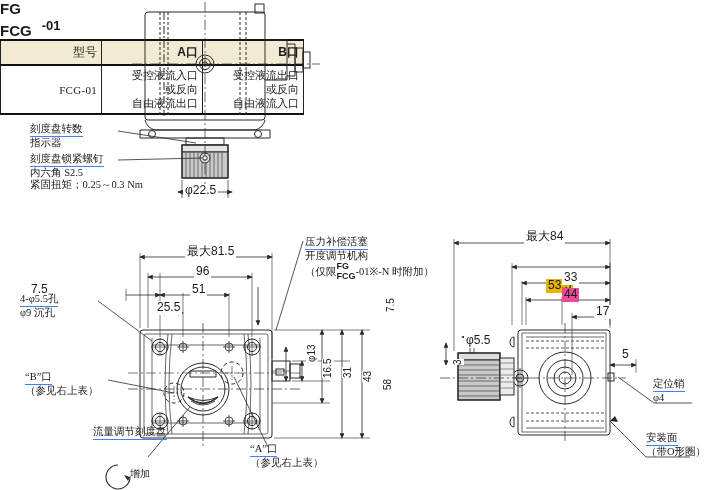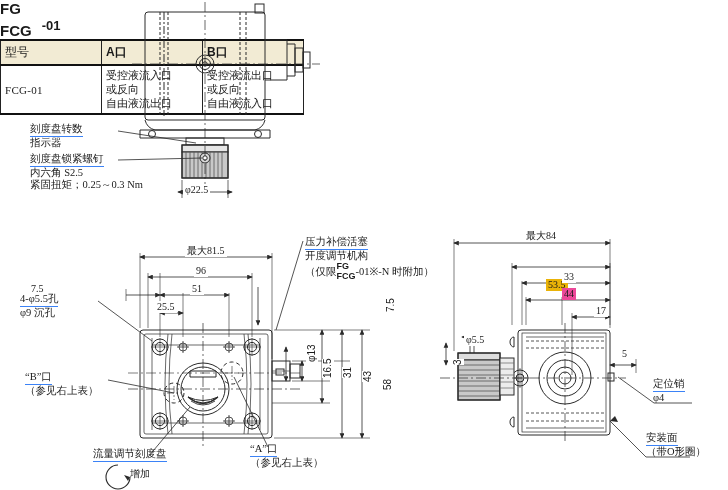--- a/index.html
+++ b/index.html
@@ -8,31 +8,31 @@
   .abs{position:absolute;}
   .txt{position:absolute;white-space:nowrap;line-height:1.15;}
   svg{display:block;}
   
   #model-label{left:8px;top:6px;font-weight:bold;font-size:15px;}
   #model-label .l1{display:block;}
   #model-label .l2{display:block;margin-top:1px;}
   #model-label .suf{font-size:13px;vertical-align:super;margin-left:10px;}
   
   #port-table{left:460px;top:25px;border-collapse:collapse;font-size:11px;}
-  #port-table td,#port-table th{border:1px solid #222;padding:3px 4px;text-align:left;
+  #port-table td,#port-table th{border:1px solid #222;padding:3px 4px;text-align:right;
        font-weight:normal;font-family:"Liberation Serif","DejaVu Serif",serif;}
   #port-table thead th{background:#F2EBD4;font-size:12px;border-top:2px solid #111;border-bottom:2px solid #111;}
   #port-table thead th.bold-h{font-family:"Liberation Sans",sans-serif;font-weight:bold;}
   #port-table td.model{font-family:"Liberation Serif",serif;letter-spacing:.3px;}
   #port-table tbody tr:last-child td{border-bottom:2px solid #111;}
   #port-table td.multi{line-height:1.25;}
   
   .anno{font-size:10.5px;font-family:"Liberation Serif","DejaVu Serif",serif;}
   .anno .ul{border-bottom:1px solid #3b82f6;display:inline-block;padding-bottom:1px;}
-  .dim{font-size:10px;font-family:Liberation Serif, serif;}
+  .dim{font-size:12px;font-family:Liberation Sans, sans-serif;}
   .dimv{font-size:10px;font-family:"Liberation Sans",sans-serif;
         transform-origin:0 0;transform:rotate(-90deg);}
 </style>
 </head>
 <body>
 
 <div id="model-label">
   <span class="l1">FG</span>
   <span class="l2">
     <span>FCG</span><span class="suf">-01</span>
@@ -308,21 +308,21 @@
 <div class="txt anno" style="left:25px;top:371px;">
   <span class="ul">“B”口</span><br>
   <span>（参见右上表）</span>
 </div>
 
 <div class="txt anno" style="left:250px;top:443px;">
   <span class="ul">“A”口</span><br>
   <span>（参见右上表）</span>
 </div>
 
-<div class="txt anno" style="left:93px;top:448px;">
+<div class="txt anno" style="left:93px;top:426px;">
   <span class="ul">流量调节刻度盘</span>
 </div>
 <div class="txt anno" style="left:130px;top:468px;font-size:10px;">增加</div>
 
 <div class="txt anno" style="left:305px;top:236px;">
   <span class="ul">压力补偿活塞</span><br>
   <span>开度调节机构</span><br>
   <span style="display:inline-flex;align-items:center;">
     <span>（仅限</span>
     <span style="display:inline-flex;flex-direction:column;font-size:9px;line-height:1.05;font-weight:bold;font-family:'Liberation Sans',sans-serif;">

